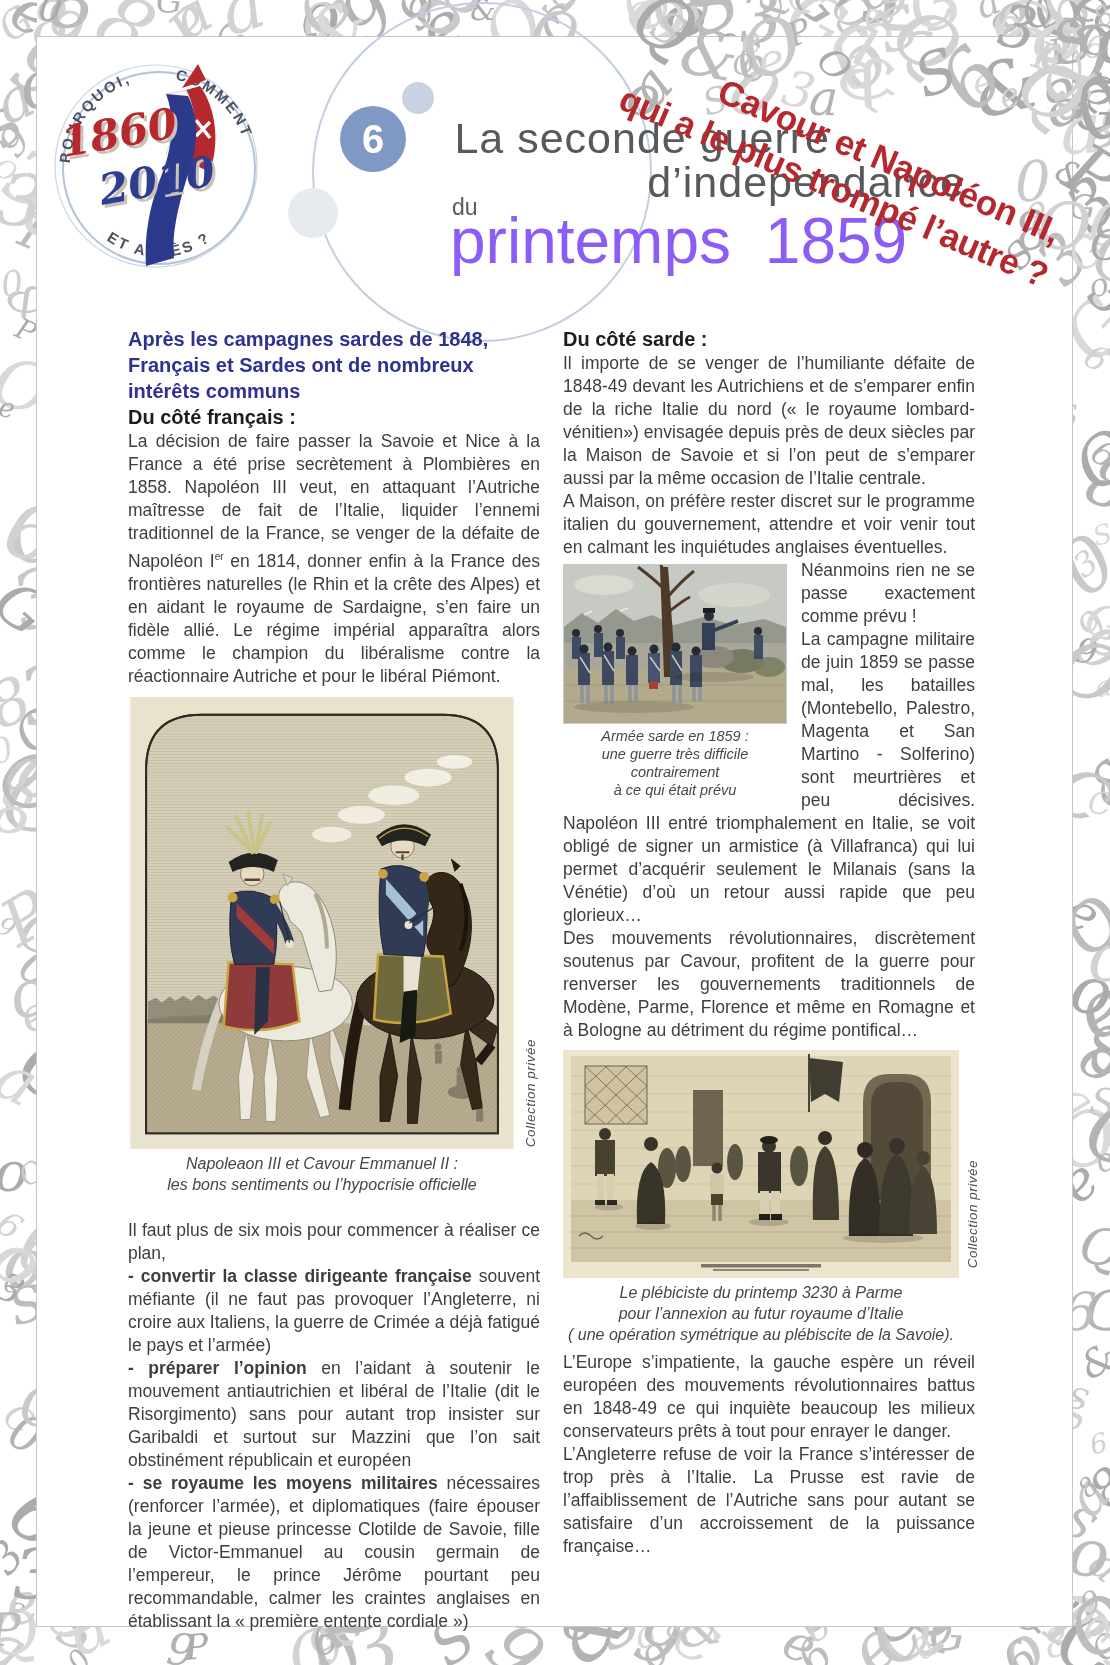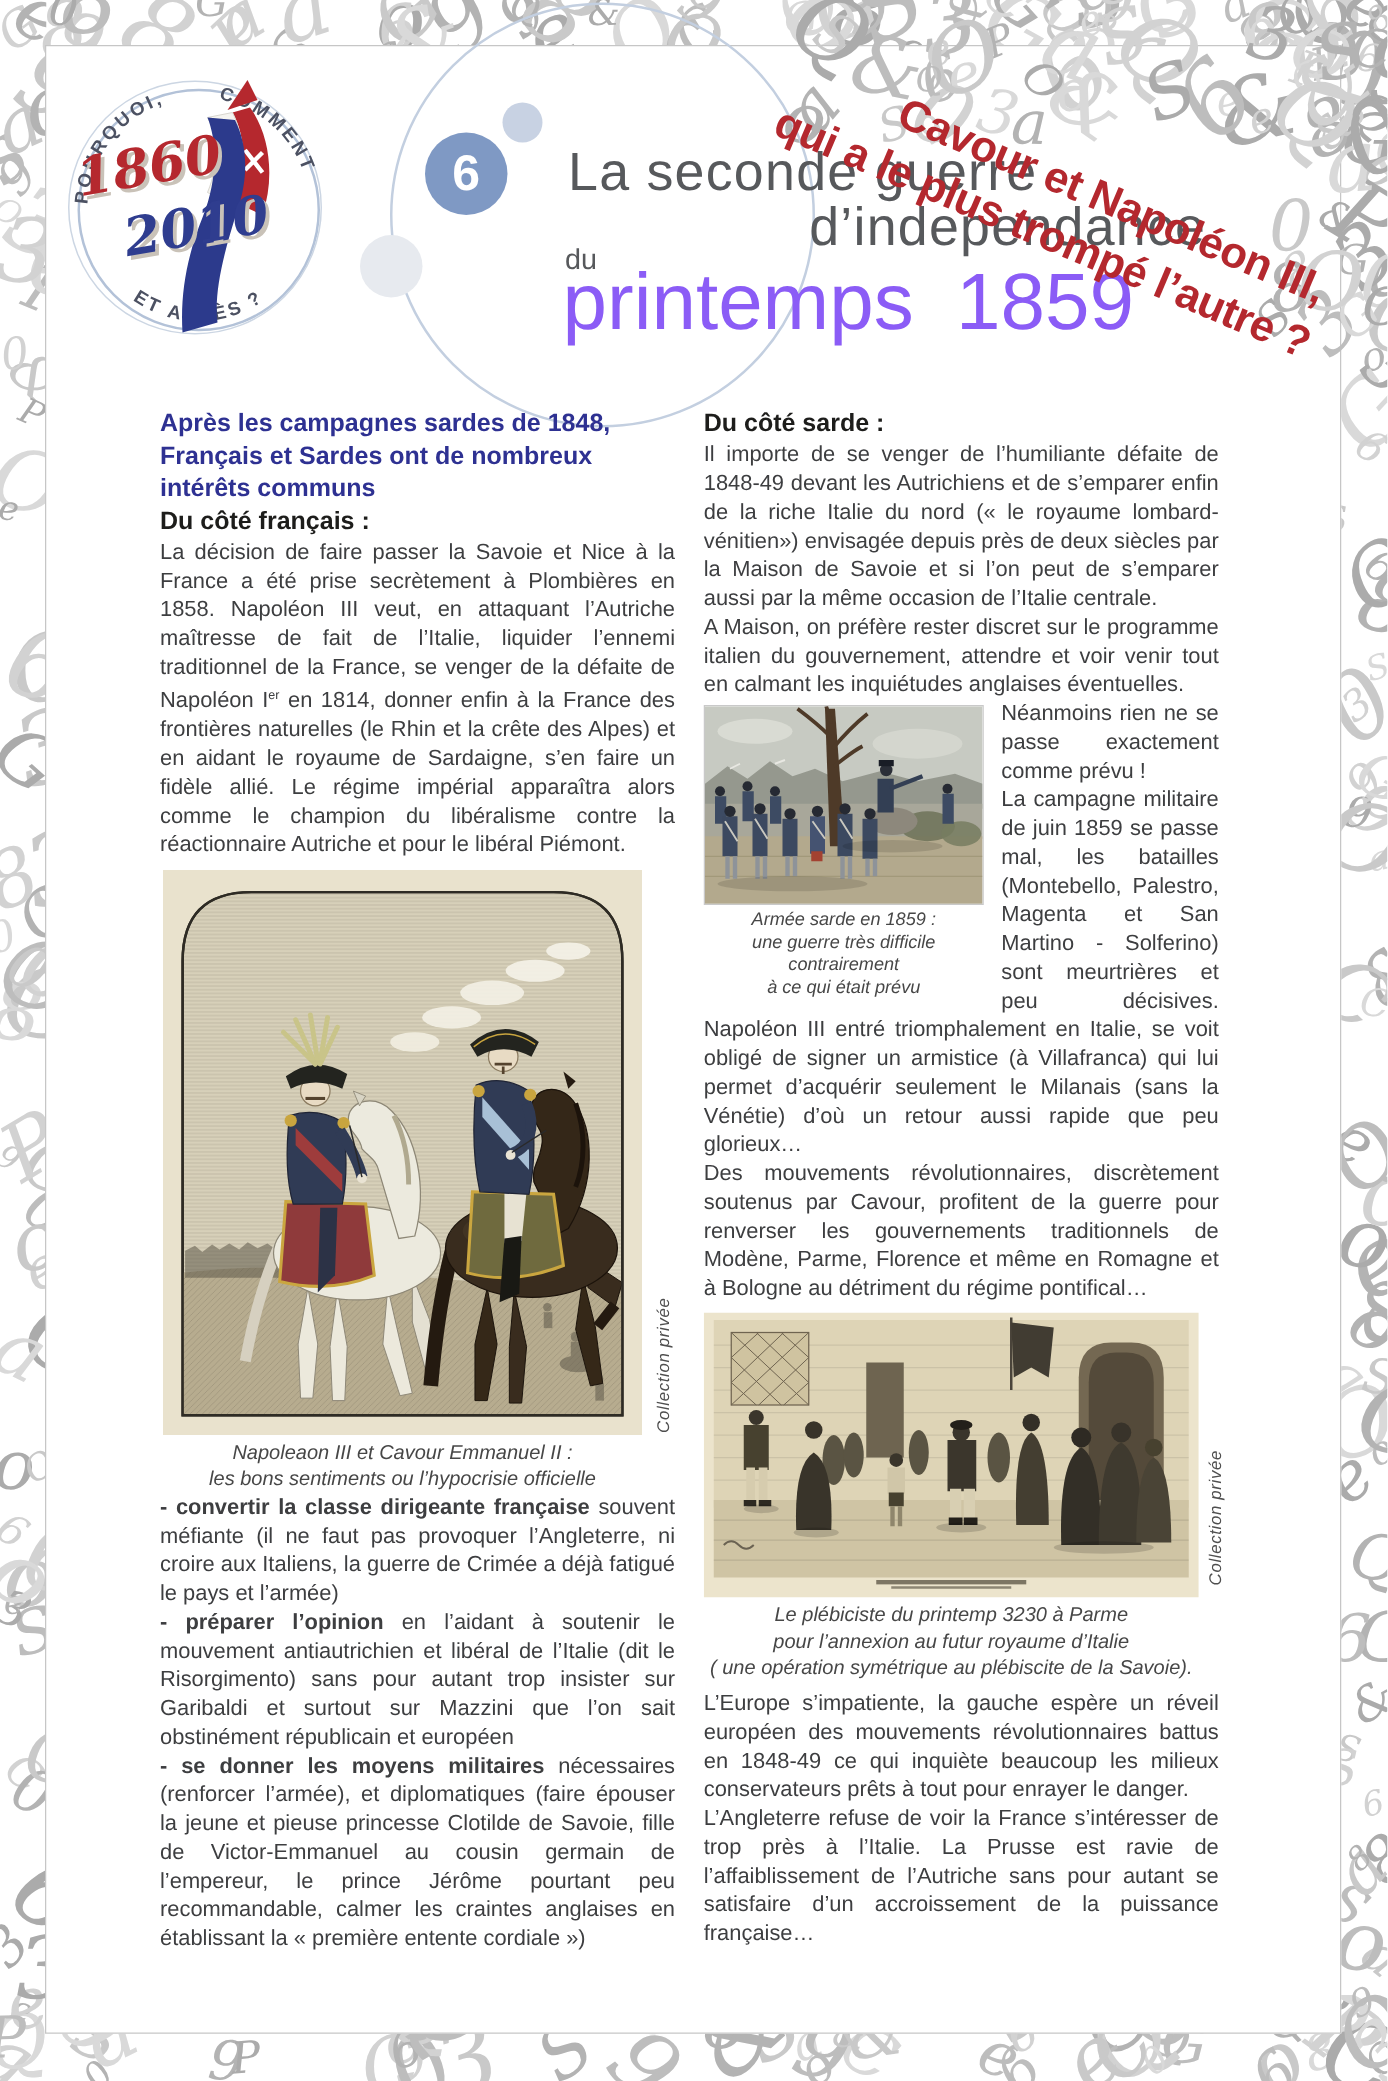--- a/index.html
+++ b/index.html
@@ -529,23 +529,24 @@
         <path d="M 284,230 L 312,212" stroke="#2a2a2a" stroke-width="1.2"></path>
         <path d="M 16,444 L 16,74 Q 16,18 72,18 L 318,18 Q 374,18 374,74 L 374,444 Z" fill="none" stroke="#2e2b24" stroke-width="2"></path>
       </svg>
       <span class="vcred">Collection privée</span>
     </div>
     <div class="cap" id="cap1">
       <span>Napoleaon III et Cavour Emmanuel II :</span><br>
       <span>les bons sentiments ou l’hypocrisie officielle</span>
     </div>
 
+    <p class="mt">Il faut plus de six mois pour commencer à réaliser ce plan,</p>
     <p><b>- convertir la classe dirigeante française</b><span> souvent méfiante (il ne faut pas provoquer l’Angleterre, ni croire aux Italiens, la guerre de Crimée a déjà fatigué le pays et l’armée)</span></p>
     <p><b>- préparer l’opinion</b><span> en l’aidant à soutenir le mouvement antiautrichien et libéral de l’Italie (dit le Risorgimento) sans pour autant trop insister sur Garibaldi et surtout sur Mazzini que l’on sait obstinément républicain et  européen</span></p>
-    <p><b>- se donner les moyens militaires</b><span> nécessaires (renforcer l’armée), et diplomatiques (faire épouser la jeune et pieuse princesse Clotilde de Savoie, fille de Victor-Emmanuel au cousin germain de l’empereur, le prince Jérôme pourtant peu recommandable, calmer les craintes anglaises en établissant la « première entente cordiale »)</span></p>
+    <p><b>- se royaume les moyens militaires</b><span> nécessaires (renforcer l’armée), et diplomatiques (faire épouser la jeune et pieuse princesse Clotilde de Savoie, fille de Victor-Emmanuel au cousin germain de l’empereur, le prince Jérôme pourtant peu recommandable, calmer les craintes anglaises en établissant la « première entente cordiale »)</span></p>
   </div>
 
   <div class="col" id="colR">
     <h4 class="side">Du côté sarde :</h4>
     <p>Il importe de se venger de l’humiliante défaite de 1848-49 devant les Autrichiens et de s’emparer enfin de la riche Italie du nord (« le royaume lombard-vénitien») envisagée depuis près de deux siècles par la Maison de Savoie et si l’on peut de s’emparer aussi par la même occasion de l’Italie centrale.</p>
     <p>A Maison, on préfère rester discret sur le programme italien du gouvernement, attendre et voir venir tout en calmant les inquiétudes anglaises éventuelles.</p>
 
     <div>
       <div class="floatfig">
         <svg width="222" height="158" viewBox="0 0 222 158">

